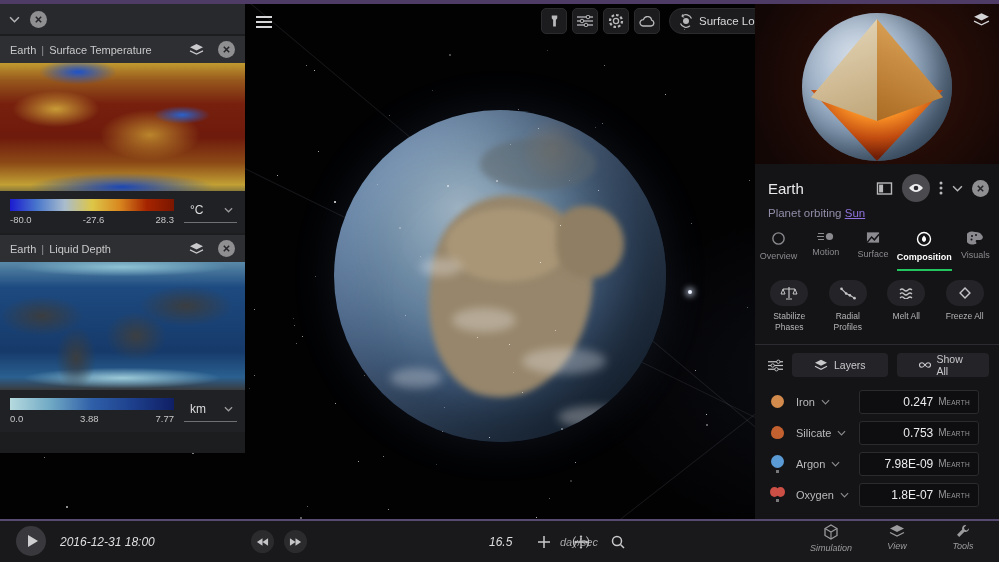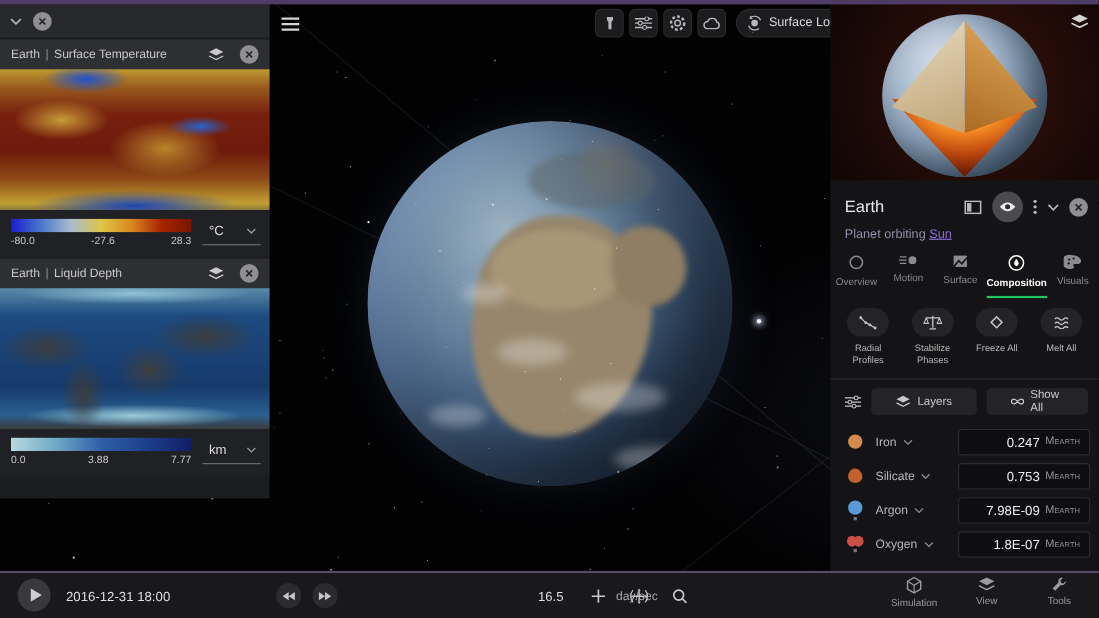--- a/index.html
+++ b/index.html
@@ -119,38 +119,38 @@
   .action-pill { width:38px; height:26px; border-radius:13px; background:#242428; display:flex; align-items:center; justify-content:center; }
   .action-label { font-size:8.5px; color:#b6b6b9; text-align:center; line-height:1.3; max-width:46px; }
 
   .divider { height:1px; background:#2c2c30; margin-top:9px; }
   .section-title { padding:13px 13px 4px; font-size:10px; letter-spacing:.7px; color:#c6c6c9; }
 
   .comp-controls { display:flex; align-items:center; gap:9px; padding:8px 13px 9px; }
   .pill-btn { height:24px; border-radius:4px; background:#242428; color:#c9c9cc; font-size:10.5px;
       display:flex; align-items:center; gap:6px; padding:0 22px; cursor:pointer; }
 
-  .material-row { display:flex; align-items:center; height:31px; padding:0 8px 0 15px; }
+  .material-row { display:flex; align-items:center; height:31px; padding:0 20px 0 15px; }
   .dot-stack { display:flex; flex-direction:column; align-items:center; gap:2px; width:14px; }
   .dot { width:13px; height:13px; border-radius:50%; }
   .dot.molecule { border-radius:46% 54% 50% 50% / 58% 58% 42% 42%; }
   .dot-pair { display:flex; }
   .dot-pair span { width:9px; height:10px; border-radius:50%; }
   .dot-pair span + span { margin-left:-3px; }
   .mini-dot { width:3px; height:3px; background:#77777a; }
   .mat-name { margin-left:12px; font-size:11px; color:#bababd; }
   .mat-chev { margin-left:6px; display:flex; align-items:center; cursor:pointer; }
   .value-box { margin-left:auto; width:120px; height:24px; background:#0e0e10; border:1px solid #2b2b2e; border-radius:3px;
       display:flex; align-items:center; justify-content:flex-end; padding:0 8px; gap:5px; cursor:text; }
   .value { font-size:12px; color:#ededef; }
   .unit { font-size:10px; color:#97979b; }
   .unit .sub { font-size:6.5px; letter-spacing:.3px; }
 
   
-  .timebar { position:absolute; left:0; top:521px; width:999px; height:41px; background:#19191b; z-index:20; }
+  .timebar { position:absolute; left:0; top:521px; width:999px; height:41px; background:#19191b; z-index:20;font-style:italic; }
   .play-btn { position:absolute; left:16px; top:5px; width:30px; height:30px; border-radius:50%; background:#39393d;
       display:flex; align-items:center; justify-content:center; cursor:pointer; }
   .play-tri { width:0; height:0; border-left:10px solid #cfcfd2; border-top:6px solid transparent; border-bottom:6px solid transparent; margin-left:3px; }
   .tb-text { position:absolute; top:0; height:41px; display:flex; align-items:center; font-size:12px; color:#dedee0; }
   .dt { left:60px; }
   .rate-v { left:489px; }
   .rate-u { left:560px; font-size:11px; color:#a8a8ab; }
   .tb-circle { position:absolute; top:9px; width:23px; height:23px; border-radius:50%; background:#2b2b2e;
       display:flex; align-items:center; justify-content:center; cursor:pointer; }
   .rw { left:251px; } .ff { left:284px; }
@@ -533,58 +533,58 @@
             <circle cx="9" cy="4" r="1" fill="#141416"></circle>
             <circle cx="4.5" cy="8.5" r="1" fill="#141416"></circle>
           </svg>
         <span>Visuals</span>
       </div>
     </div>
 
     <div class="actions">
       <div class="action">
         <span class="action-pill">
+          <svg width="18" height="14" viewBox="0 0 18 14">
+              <path d="M9 1v11M3 3h12M6 13h6" stroke="#c5c5c8" stroke-width="1.2" fill="none"></path>
+              <path d="M3 3L1 8h4zM15 3l-2 5h4z" fill="none" stroke="#c5c5c8" stroke-width="1"></path>
+            </svg>
+        </span>
+        <span class="action-label">Stabilize Phases</span>
+      </div>
+      <div class="action">
+        <span class="action-pill">
           <svg width="18" height="13" viewBox="0 0 18 14">
               <path d="M2 2l5 5 4 2 5 3" fill="none" stroke="#c5c5c8" stroke-width="1.2"></path>
               <circle cx="2" cy="2" r="1.4" fill="#c5c5c8"></circle>
               <circle cx="7" cy="7" r="1.4" fill="#c5c5c8"></circle>
               <circle cx="11" cy="9" r="1.4" fill="#c5c5c8"></circle>
               <circle cx="16" cy="12" r="1.4" fill="#c5c5c8"></circle>
             </svg>
         </span>
         <span class="action-label">Radial Profiles</span>
-      </div>
-      <div class="action">
-        <span class="action-pill">
-          <svg width="18" height="14" viewBox="0 0 18 14">
-              <path d="M9 1v11M3 3h12M6 13h6" stroke="#c5c5c8" stroke-width="1.2" fill="none"></path>
-              <path d="M3 3L1 8h4zM15 3l-2 5h4z" fill="none" stroke="#c5c5c8" stroke-width="1"></path>
-            </svg>
-        </span>
-        <span class="action-label">Stabilize Phases</span>
-      </div>
-      <div class="action">
-        <span class="action-pill">
-          <svg width="14" height="14" viewBox="0 0 14 14">
-              <rect x="3.5" y="3.5" width="7" height="7" transform="rotate(45 7 7)" fill="none" stroke="#c5c5c8" stroke-width="1.4"></rect>
-            </svg>
-        </span>
-        <span class="action-label">Freeze All</span>
       </div>
       <div class="action">
         <span class="action-pill">
           <svg width="14" height="12" viewBox="0 0 14 12">
               <g stroke="#c5c5c8" stroke-width="1.2" fill="none">
                 <path d="M1 3q2-2 4 0t4 0t4 0"></path>
                 <path d="M1 7q2-2 4 0t4 0t4 0"></path>
                 <path d="M1 11q2-2 4 0t4 0t4 0"></path>
               </g>
             </svg>
         </span>
         <span class="action-label">Melt All</span>
+      </div>
+      <div class="action">
+        <span class="action-pill">
+          <svg width="14" height="14" viewBox="0 0 14 14">
+              <rect x="3.5" y="3.5" width="7" height="7" transform="rotate(45 7 7)" fill="none" stroke="#c5c5c8" stroke-width="1.4"></rect>
+            </svg>
+        </span>
+        <span class="action-label">Freeze All</span>
       </div>
     </div>
 
     <div class="divider"></div>
 
     <div class="comp-controls">
       <span style="display:flex;">
         <svg width="15" height="13" viewBox="0 0 16 12">
             <g stroke="#c5c5c8" stroke-width="1.3">
               <line x1="0" y1="2" x2="16" y2="2"></line>

